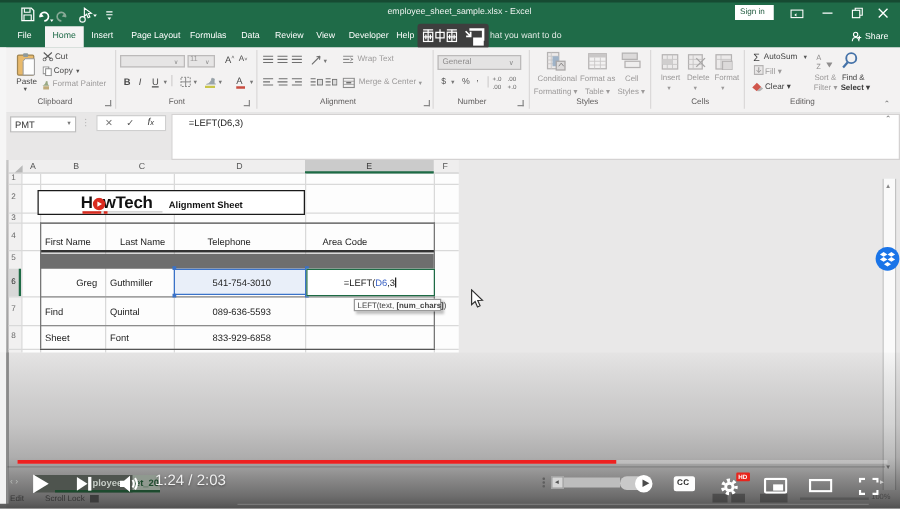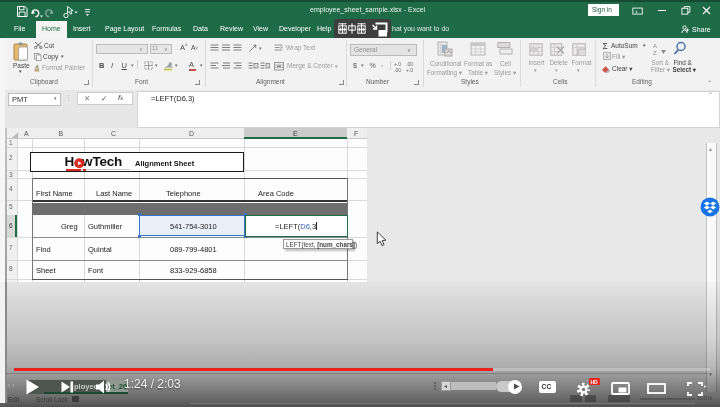--- a/index.html
+++ b/index.html
@@ -376,21 +376,21 @@
 <div class="abs" style="left:137.5px;top:234.5px;width:3px;height:3px;background:#3a72c8;"></div>
 <div class="abs" style="left:243.5px;top:234.5px;width:3px;height:3px;background:#3a72c8;"></div>
 <div class="abs" style="left:244.5px;top:214.5px;width:103.5px;height:22px;background:#fff;border:1.5px solid #1e6b45;box-sizing:border-box;"></div>
 <div class="tx" style="left:275px;top:222px;font-size:7.5px;color:#222;">=LEFT(<span style="color:#3b62c4;">D6</span>,3<span style="display:inline-block;width:1px;height:8px;background:#222;vertical-align:-1px;"></span></div>
 
 <div class="abs" style="left:283px;top:239px;width:70px;height:10px;background:#fcfcfc;border:1px solid #9a9a9a;box-shadow:2px 2px 2px rgba(0,0,0,0.25);box-sizing:border-box;"></div>
 <div class="tx" style="left:286px;top:240.5px;font-size:6.3px;color:#444;">LEFT(text, <b>[num_chars]</b>)</div>
 
 <div class="tx" style="left:36px;top:244.5px;font-size:7.5px;color:#222;">Find</div>
 <div class="tx" style="left:88px;top:244.5px;font-size:7.5px;color:#222;">Quintal</div>
-<div class="tx" style="left:170px;top:244.5px;font-size:7.5px;color:#222;">089-799-4801</div>
+<div class="tx" style="left:170px;top:244.5px;font-size:7.5px;color:#222;">089-636-5593</div>
 <div class="tx" style="left:36px;top:265.5px;font-size:7.5px;color:#222;">Sheet</div>
 <div class="tx" style="left:88px;top:265.5px;font-size:7.5px;color:#222;">Font</div>
 <div class="tx" style="left:170px;top:265.5px;font-size:7.5px;color:#222;">833-929-6858</div>
 
 <svg class="abs" style="left:375.5px;top:230.5px;" width="12" height="16" viewBox="0 0 12 17">
   <path d="M1 1 L1 13.5 L4 10.8 L6 15.5 L8.2 14.5 L6.2 10 L10.2 9.8 Z" fill="#fff" stroke="#333" stroke-width="1"></path>
 </svg>
 
 <div class="abs" style="left:705.5px;top:143px;width:11px;height:249px;background:#fafafa;border-left:1px solid #c2c2c2;border-right:1px solid #c2c2c2;box-sizing:border-box;"></div>
 <div class="tx" style="left:708px;top:146px;font-size:5px;color:#888;">▲</div>

